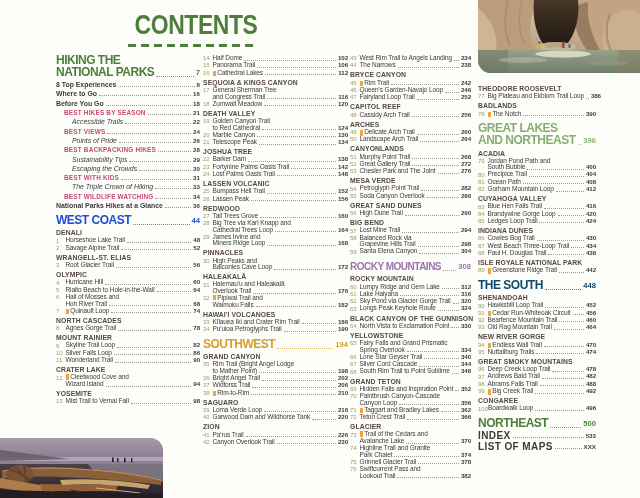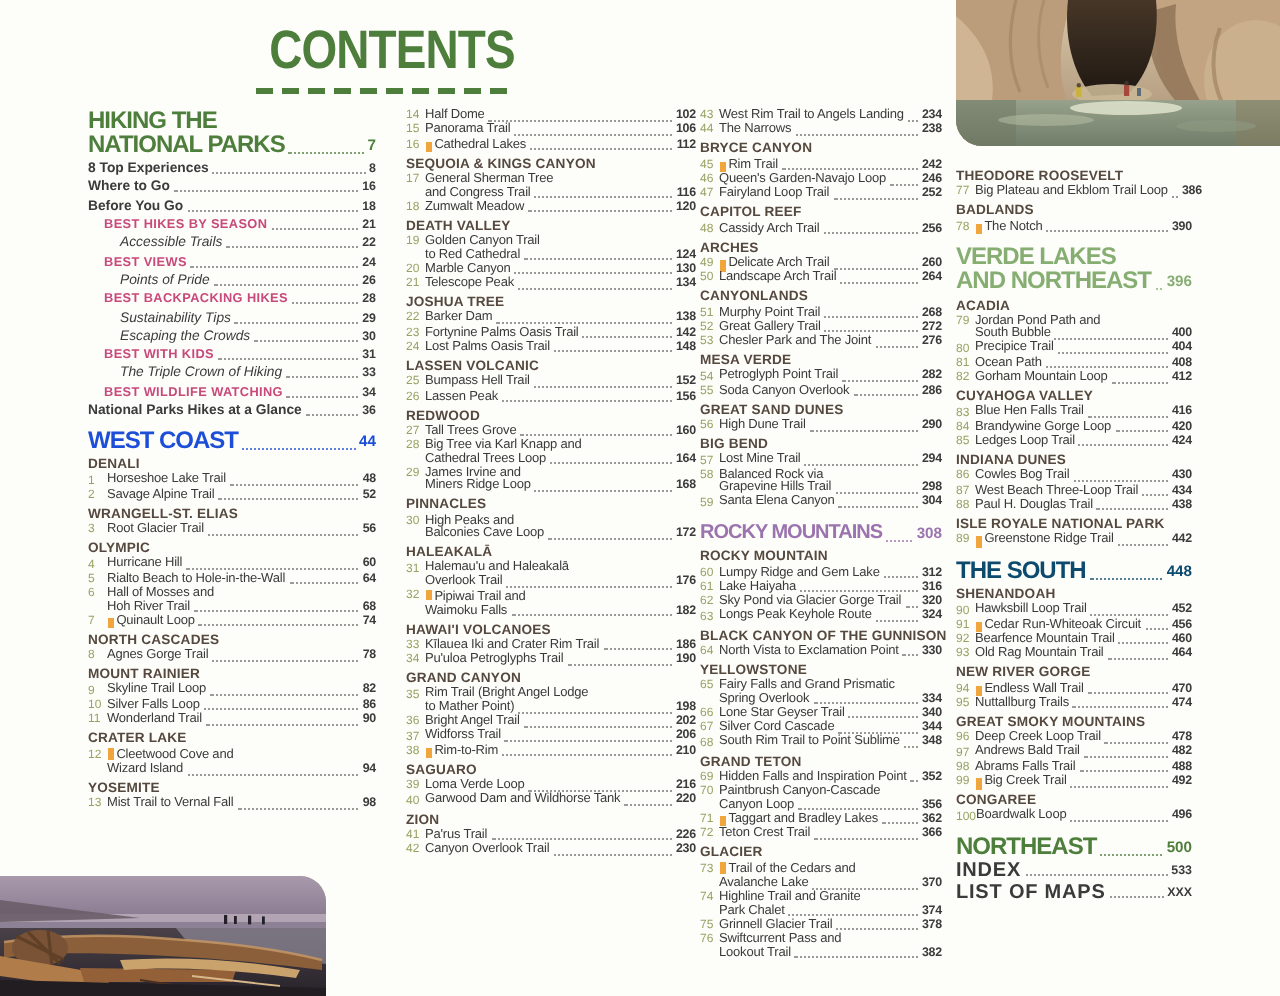--- a/index.html
+++ b/index.html
@@ -5,21 +5,21 @@
   html,body{margin:0;padding:0;}
   body{width:640px;height:498px;position:relative;overflow:hidden;background:#fdfdf9;
        font-family:"Liberation Sans",sans-serif;}
   .title{position:absolute;top:11px;left:116px;width:160px;text-align:center;
          font-size:27px;font-weight:700;color:#4e7e3c;letter-spacing:-.5px;
          transform:scaleX(.85);line-height:28px;}
   .dashes{position:absolute;top:44px;left:128px;width:126px;height:2.6px;
          background:repeating-linear-gradient(90deg,#4e7e3c 0 8.5px,transparent 8.5px 13px);}
   .col{position:absolute;top:55px;}
   .col > :first-child{margin-top:0;}
-  .c0{left:44px;width:144px;}
+  .c0{left:56px;width:144px;}
   .c1{left:203px;width:145px;}
   .c2{left:350px;width:121px;}
   .c3{left:478px;width:118px;top:85px;}
   
   .row{display:flex;align-items:flex-end;margin-bottom:2.3px;line-height:7px;color:#3b3b3b;}
   .row .lbl{white-space:nowrap;}
   .row.b .lbl{font-weight:700;font-size:6.9px;}
   .row.k{padding-left:8px;color:#c8497b;}
   .row.k .lbl{font-weight:700;font-size:6.4px;letter-spacing:.2px;}
   .row.i{padding-left:16px;}
@@ -586,20 +586,25 @@
     <div class="tr">
       <span class="num">34</span>
       <div class="tbody">
         <div class="tlast">
           <span class="ttext">Pu'uloa Petroglyphs Trail</span>
           <span class="lead"></span>
           <span class="pg">190</span>
         </div>
       </div>
     </div>
+    <div class="sec" style="color: rgb(212, 160, 43);">
+      <span class="sl">SOUTHWEST</span>
+      <span class="lead"></span>
+      <span class="pg">194</span>
+    </div>
     <div class="pk">GRAND CANYON</div>
     <div class="tr">
       <span class="num">35</span>
       <div class="tbody">
         <div class="tl"><span class="ttext">Rim Trail (Bright Angel Lodge</span></div>
         <div class="tlast">
           <span class="ttext">to Mather Point)</span>
           <span class="lead"></span>
           <span class="pg">198</span>
         </div>
@@ -1065,21 +1070,21 @@
       <div class="tbody">
         <div class="tlast">
           <span class="mk"></span>
           <span class="ttext">The Notch</span>
           <span class="lead"></span>
           <span class="pg">390</span>
         </div>
       </div>
     </div>
     <div class="sec2" style="color: rgb(135, 174, 114);">
-      <div class="sl">VERDE LAKES</div>
+      <div class="sl">GREAT LAKES</div>
       <div class="r2">
         <span class="sl">AND NORTHEAST</span>
         <span class="lead"></span>
         <span class="pg">396</span>
       </div>
     </div>
     <div class="pk">ACADIA</div>
     <div class="tr">
       <span class="num">79</span>
       <div class="tbody">

